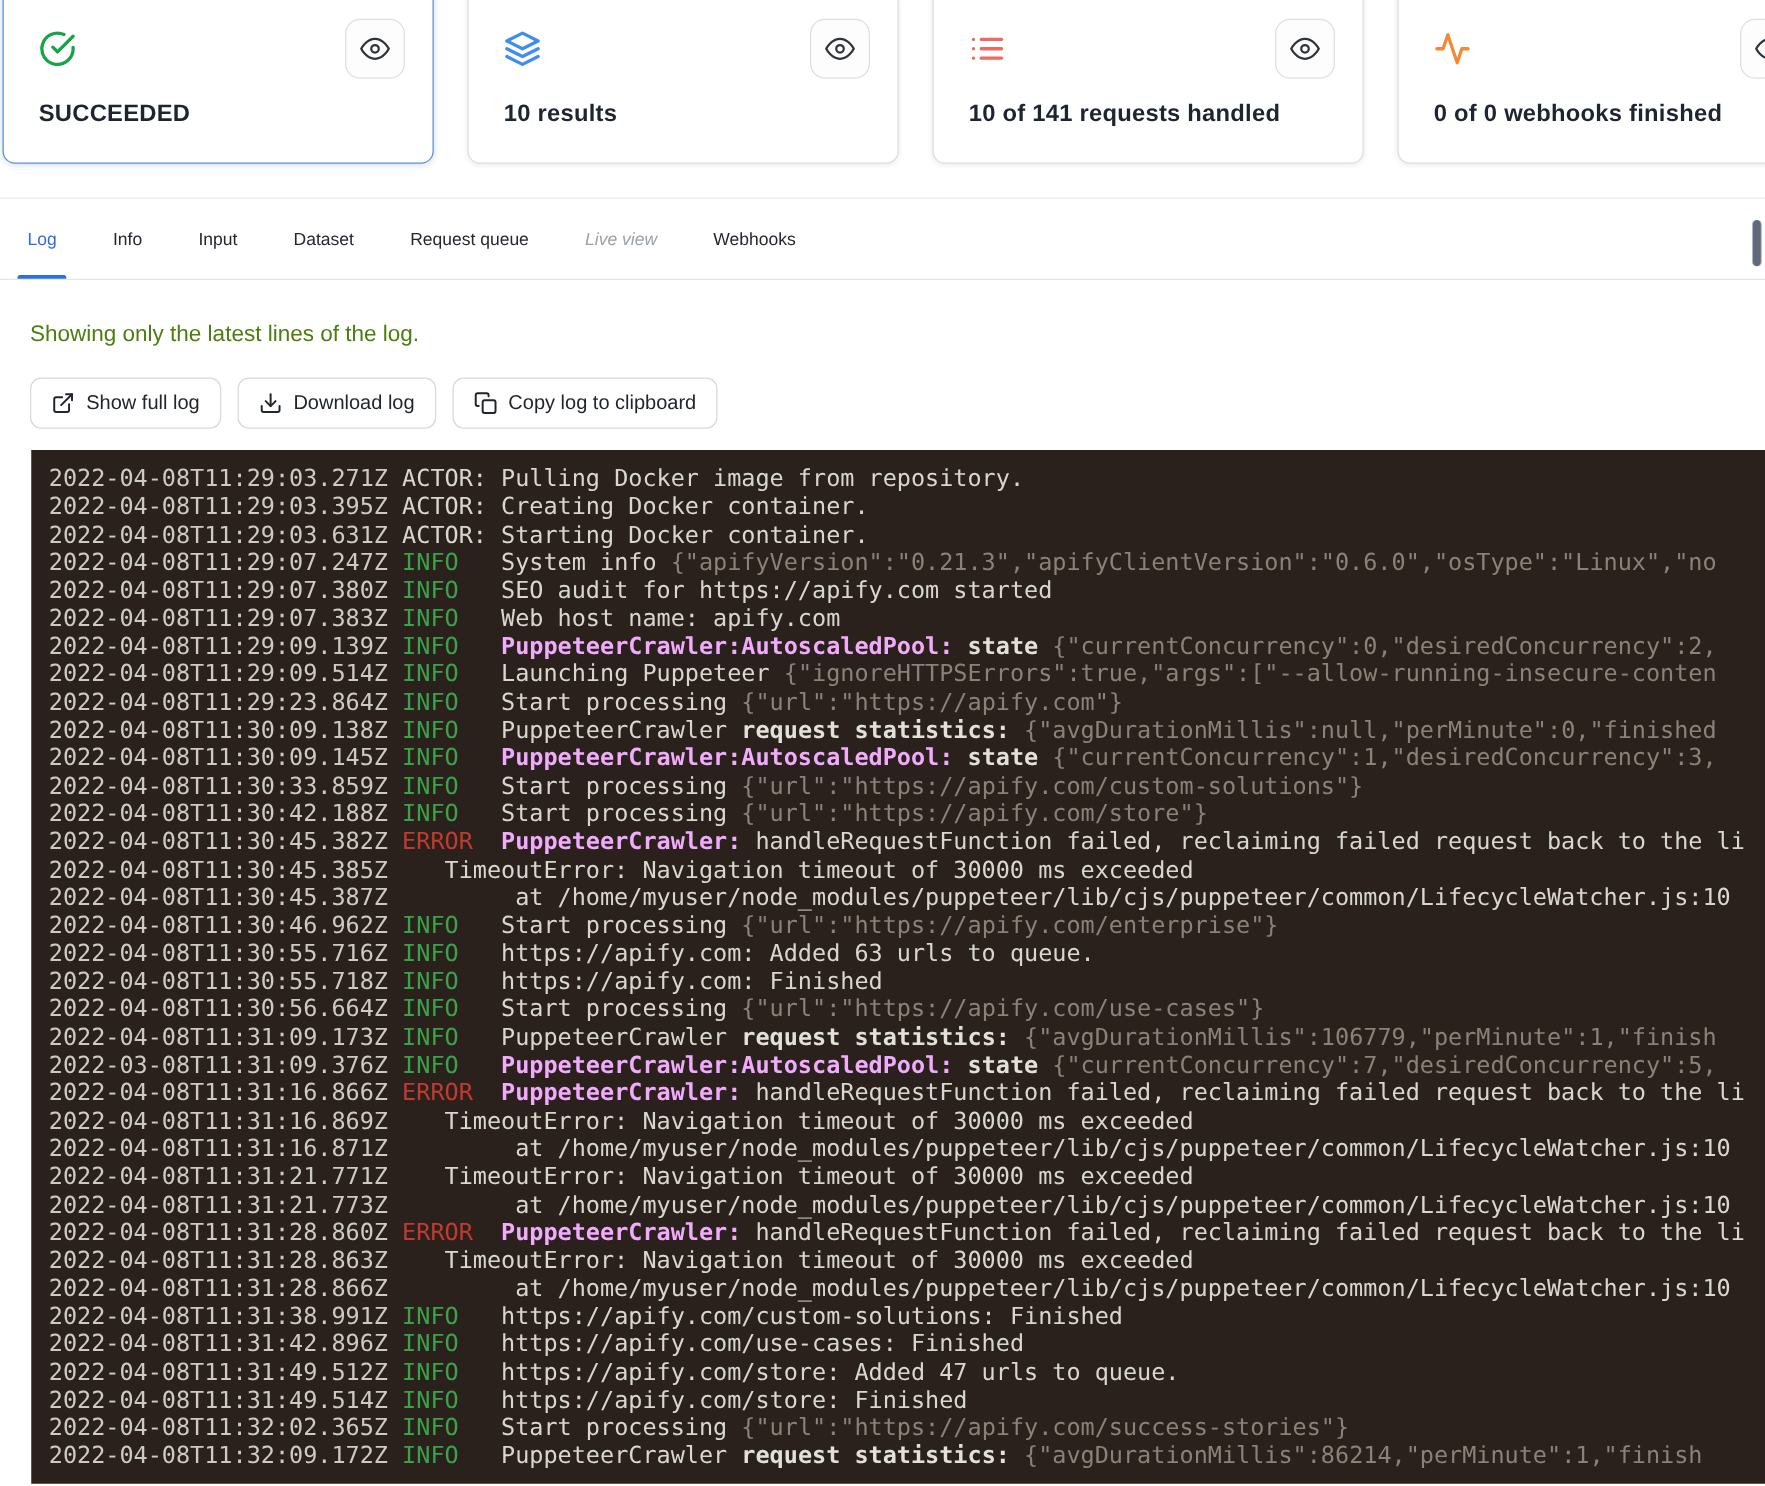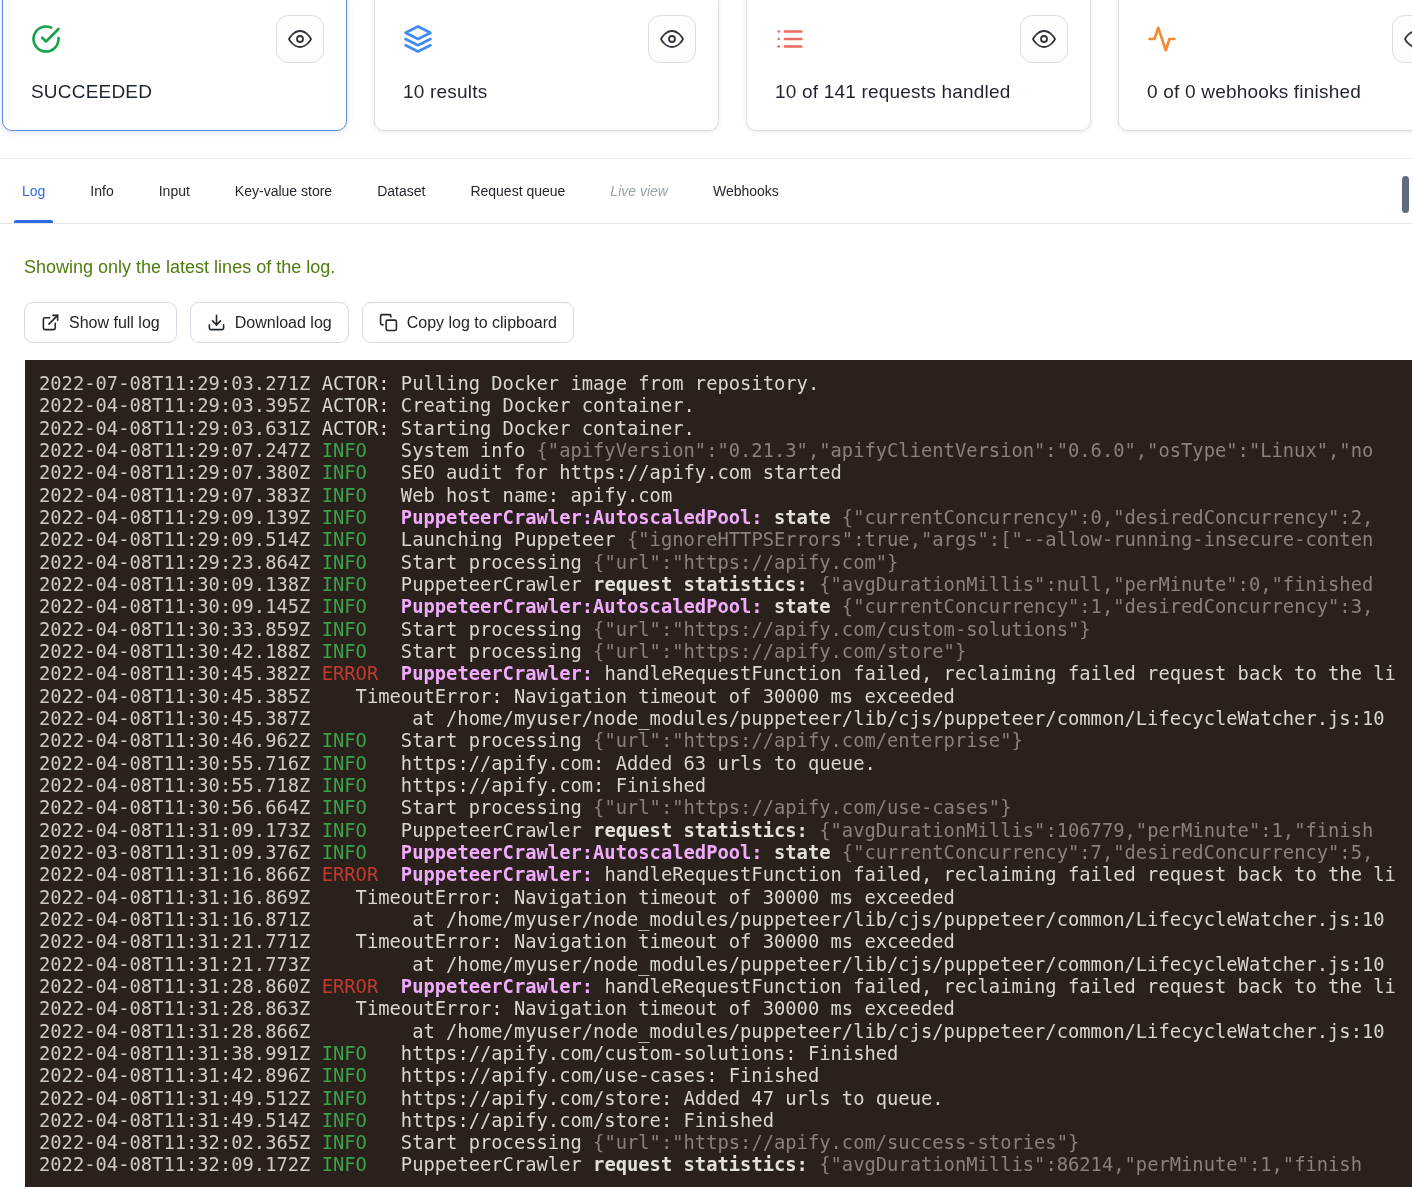--- a/index.html
+++ b/index.html
@@ -10,21 +10,21 @@
   .cards-row { display:flex; gap:27px; padding-left:2px; margin-top:-10px; }
   .card { position:relative; width:345px; min-width:345px; height:141px;
           background:#fff; border:1px solid #dadfe4; border-radius:10px;
           box-shadow:0 1px 4px rgba(30,40,60,.10); }
   .card.active { border:1px solid #5e8ed9; box-shadow:0 1px 6px rgba(60,100,190,.22); }
   .card .c-icon { position:absolute; top:33px; left:28px; width:30px; height:30px; }
   .card .eye-btn { position:absolute; top:24px; right:22px; width:48px; height:48px;
                    border:1px solid #dcdfe3; border-radius:12px; background:#fdfdfe;
                    display:flex; align-items:center; justify-content:center; cursor:pointer; }
   .card .card-label { position:absolute; left:28px; top:90px; font-size:19px;
-                      color:#1e2430; letter-spacing:.2px; white-space:nowrap; }
+                      color:#1e2430; letter-spacing:.2px; white-space:nowrap;font-weight:bold; }
 
   
   .tabbar { position:relative; margin-top:27px; height:66px;
             border-top:1px solid #ececee; border-bottom:1px solid #e4e7ea;
             display:flex; align-items:stretch; padding:0 22px; gap:45px; background:#fff; }
   .tab { display:flex; align-items:center; font-size:14px; color:#23272e;
          position:relative; cursor:pointer; white-space:nowrap; }
   .tab.active { color:#2d6be4; }
   .tab.active::after { content:""; position:absolute; left:-8px; right:-8px; bottom:0;
                        height:3px; background:#2f6ce2; border-radius:2px 2px 0 0; }
@@ -134,21 +134,20 @@
     </button>
     <div class="card-label">0 of 0 webhooks finished</div>
   </div>
 
 </div>
 
 <div class="tabbar" id="tabbar">
     <div class="tab active">Log</div>
     <div class="tab">Info</div>
     <div class="tab">Input</div>
-    <div class="tab">Key-value store</div>
     <div class="tab">Dataset</div>
     <div class="tab">Request queue</div>
     <div class="tab disabled">Live view</div>
     <div class="tab">Webhooks</div>
   </div>
 <div class="scroll-thumb"></div>
 
 <div class="notice">Showing only the latest lines of the log.</div>
 
 <div class="actions">
@@ -177,21 +176,21 @@
       <svg width="19" height="19" viewBox="0 0 24 24" fill="none" stroke="#21262d" stroke-width="2" stroke-linecap="round" stroke-linejoin="round">
         <rect x="9" y="9" width="13" height="13" rx="2"></rect>
           <path d="M5 15H4a2 2 0 0 1-2-2V4a2 2 0 0 1 2-2h9a2 2 0 0 1 2 2v1"></path>
       </svg>
     </span>
     <span>Copy log to clipboard</span>
   </button>
 </div>
 
 <div class="log" id="log">
-    <div class="log-line"><span class="sg-ts">2022-07-08T11:29:03.271Z </span><span class="sg-actor">ACTOR: </span><span class="sg-p">Pulling Docker image from repository.</span></div>
+    <div class="log-line"><span class="sg-ts">2022-04-08T11:29:03.271Z </span><span class="sg-actor">ACTOR: </span><span class="sg-p">Pulling Docker image from repository.</span></div>
     <div class="log-line"><span class="sg-ts">2022-04-08T11:29:03.395Z </span><span class="sg-actor">ACTOR: </span><span class="sg-p">Creating Docker container.</span></div>
     <div class="log-line"><span class="sg-ts">2022-04-08T11:29:03.631Z </span><span class="sg-actor">ACTOR: </span><span class="sg-p">Starting Docker container.</span></div>
     <div class="log-line"><span class="sg-ts">2022-04-08T11:29:07.247Z </span><span class="sg-info">INFO   </span><span class="sg-p">System info </span><span class="sg-d">{"apifyVersion":"0.21.3","apifyClientVersion":"0.6.0","osType":"Linux","no</span></div>
     <div class="log-line"><span class="sg-ts">2022-04-08T11:29:07.380Z </span><span class="sg-info">INFO   </span><span class="sg-p">SEO audit for https://apify.com started</span></div>
     <div class="log-line"><span class="sg-ts">2022-04-08T11:29:07.383Z </span><span class="sg-info">INFO   </span><span class="sg-p">Web host name: apify.com</span></div>
     <div class="log-line"><span class="sg-ts">2022-04-08T11:29:09.139Z </span><span class="sg-info">INFO   </span><span class="sg-y">PuppeteerCrawler:AutoscaledPool:</span><span class="sg-b"> state </span><span class="sg-d">{"currentConcurrency":0,"desiredConcurrency":2,</span></div>
     <div class="log-line"><span class="sg-ts">2022-04-08T11:29:09.514Z </span><span class="sg-info">INFO   </span><span class="sg-p">Launching Puppeteer </span><span class="sg-d">{"ignoreHTTPSErrors":true,"args":["--allow-running-insecure-conten</span></div>
     <div class="log-line"><span class="sg-ts">2022-04-08T11:29:23.864Z </span><span class="sg-info">INFO   </span><span class="sg-p">Start processing </span><span class="sg-d">{"url":"https://apify.com"}</span></div>
     <div class="log-line"><span class="sg-ts">2022-04-08T11:30:09.138Z </span><span class="sg-info">INFO   </span><span class="sg-p">PuppeteerCrawler </span><span class="sg-b">request statistics: </span><span class="sg-d">{"avgDurationMillis":null,"perMinute":0,"finished</span></div>
     <div class="log-line"><span class="sg-ts">2022-04-08T11:30:09.145Z </span><span class="sg-info">INFO   </span><span class="sg-y">PuppeteerCrawler:AutoscaledPool:</span><span class="sg-b"> state </span><span class="sg-d">{"currentConcurrency":1,"desiredConcurrency":3,</span></div>

